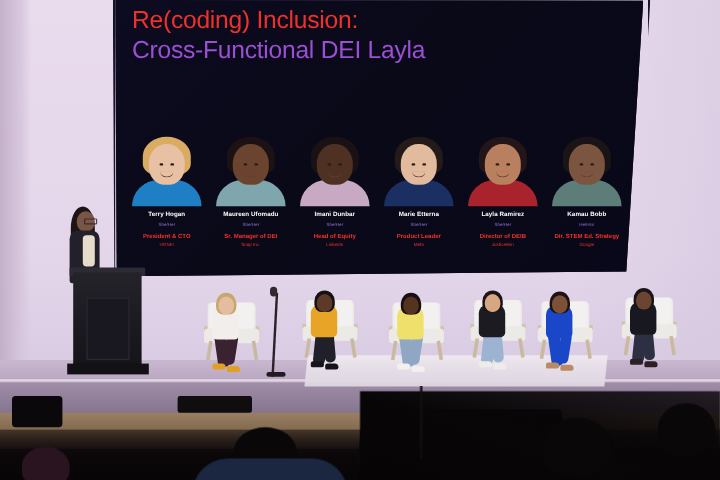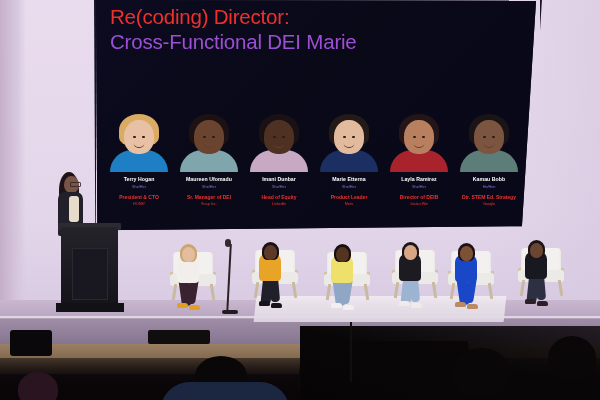--- a/index.html
+++ b/index.html
@@ -237,22 +237,22 @@
   <div class="stage-floor"></div>
   <div class="stage-lip"></div>
   <div class="stage-face"></div>
   <div class="rug"></div>
 
   <div class="screen-wrap">
     <div class="screen"></div>
     <div class="screen-inner">
 
       <div class="title-block">
-        <div class="t-line t1">Re(coding) Director:</div>
-        <div class="t-line t3">Cross-Functional DEI Marie</div>
+        <div class="t-line t1">Re(coding) Inclusion:</div>
+        <div class="t-line t3">Cross-Functional DEI Layla</div>
       </div>
 
       <div class="heads" id="heads">
           <div class="head">
             <div class="body" style="background:#1f7fc4"></div>
             <div class="hair" style="background:#d9ab63"></div>
             <div class="face" style="background:#e8c0a4">
               <div class="eye eyeL"></div>
               <div class="eye eyeR"></div>
               <div class="smile"></div>

